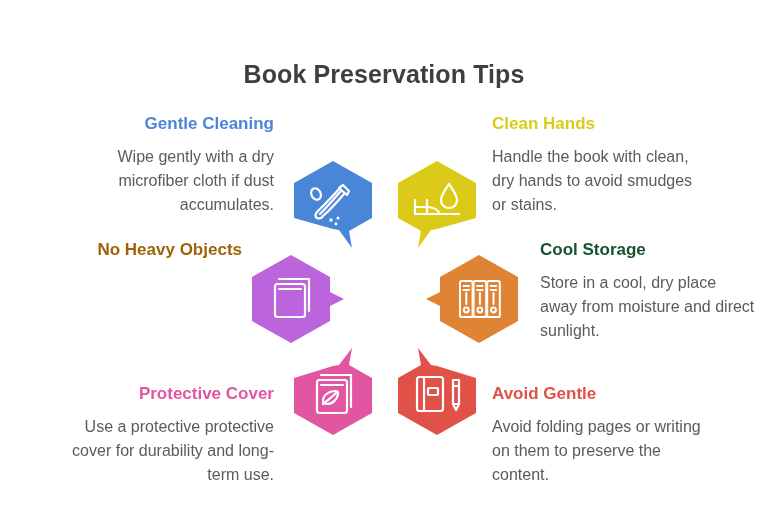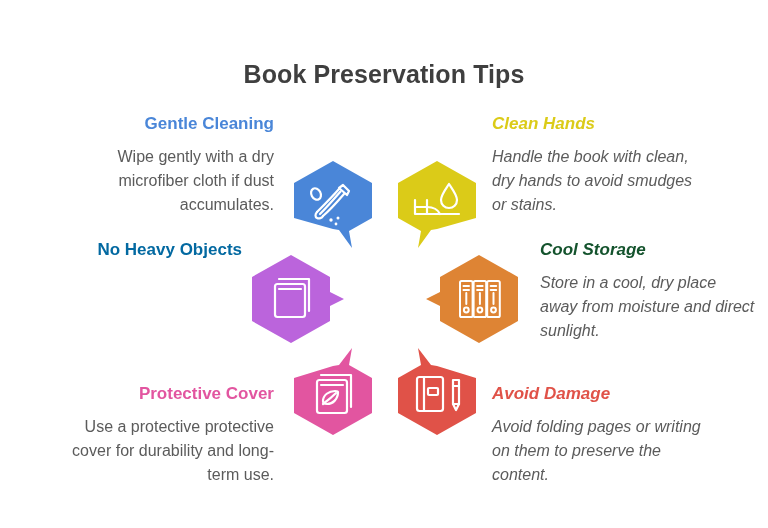--- a/index.html
+++ b/index.html
@@ -74,21 +74,21 @@
     margin: 0 0 11px 0;
     line-height: 1.2;
   }
   .tip-desc {
     font-size: 16px;
     color: #5b5b5b;
     line-height: 1.48;
     margin: 0;
   }
   .align-right { text-align: right; }
-  .align-left  { text-align: left; font-style: italic;  }
+  .align-left  { text-align: left;  }
 
   
   #tip-gentle-cleaning  { left: 58px;  top: 114px; }
   #tip-clean-hands      { left: 492px; top: 114px; }
   #tip-no-heavy-objects { left: 26px;  top: 240px; }
   #tip-cool-storage     { left: 540px; top: 240px; }
   #tip-protective-cover { left: 58px;  top: 384px; }
   #tip-avoid-damage     { left: 492px; top: 384px; }
 </style>
 </head>
@@ -193,31 +193,31 @@
     <div class="tip-title" style="color: rgb(74, 134, 216);">Gentle Cleaning</div>
     <div class="tip-desc">Wipe gently with a dry microfiber cloth if dust accumulates.</div>
   </div>
 
   <div class="tip-block align-left" id="tip-clean-hands">
     <div class="tip-title" style="color: rgb(219, 203, 24);">Clean Hands</div>
     <div class="tip-desc">Handle the book with clean, dry hands to avoid smudges or stains.</div>
   </div>
 
   <div class="tip-block align-right" id="tip-no-heavy-objects">
-    <div class="tip-title" style="color: #0369a1;">No Heavy Objects</div>
+    <div class="tip-title" style="color: #a16207;">No Heavy Objects</div>
   </div>
 
   <div class="tip-block align-left" id="tip-cool-storage">
     <div class="tip-title" style="color: #14532d;">Cool Storage</div>
     <div class="tip-desc">Store in a cool, dry place away from moisture and direct sunlight.</div>
   </div>
 
   <div class="tip-block align-right" id="tip-protective-cover">
     <div class="tip-title" style="color: rgb(226, 85, 160);">Protective Cover</div>
     <div class="tip-desc">Use a protective protective cover for durability and long-term use.</div>
   </div>
 
   <div class="tip-block align-left" id="tip-avoid-damage">
-    <div class="tip-title" style="color: rgb(224, 82, 72);">Avoid Damage</div>
+    <div class="tip-title" style="color: rgb(224, 82, 72);">Avoid Gentle</div>
     <div class="tip-desc">Avoid folding pages or writing on them to preserve the content.</div>
   </div>
 
 </div>
 
 </body></html>

